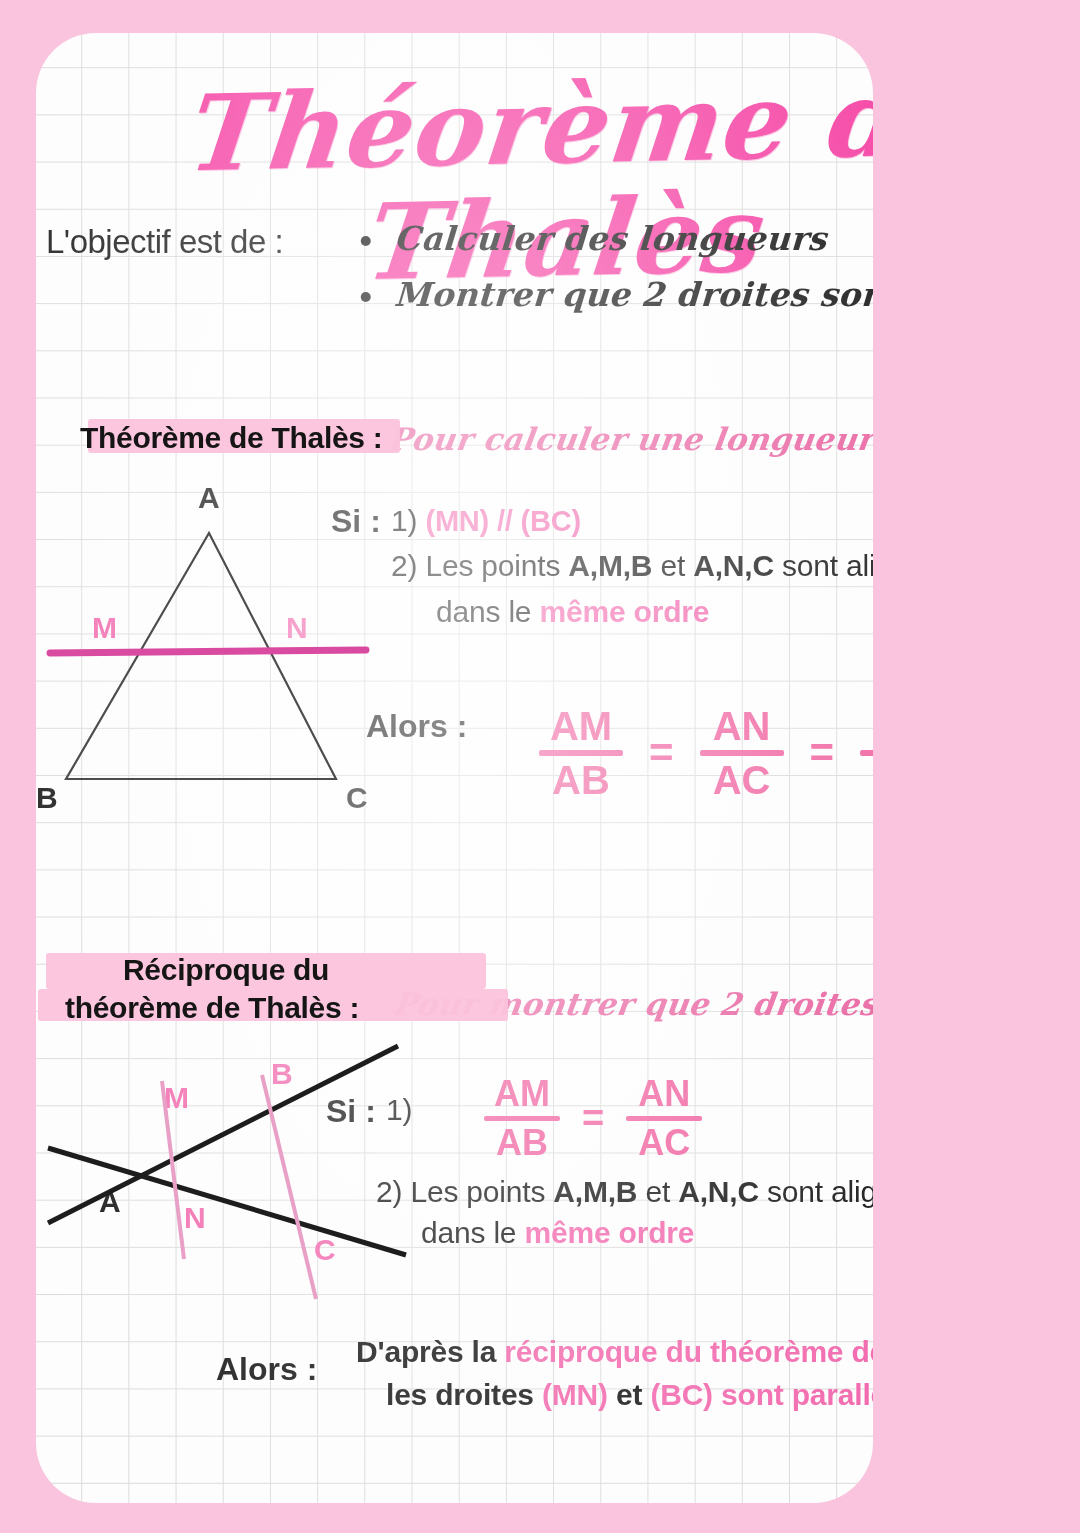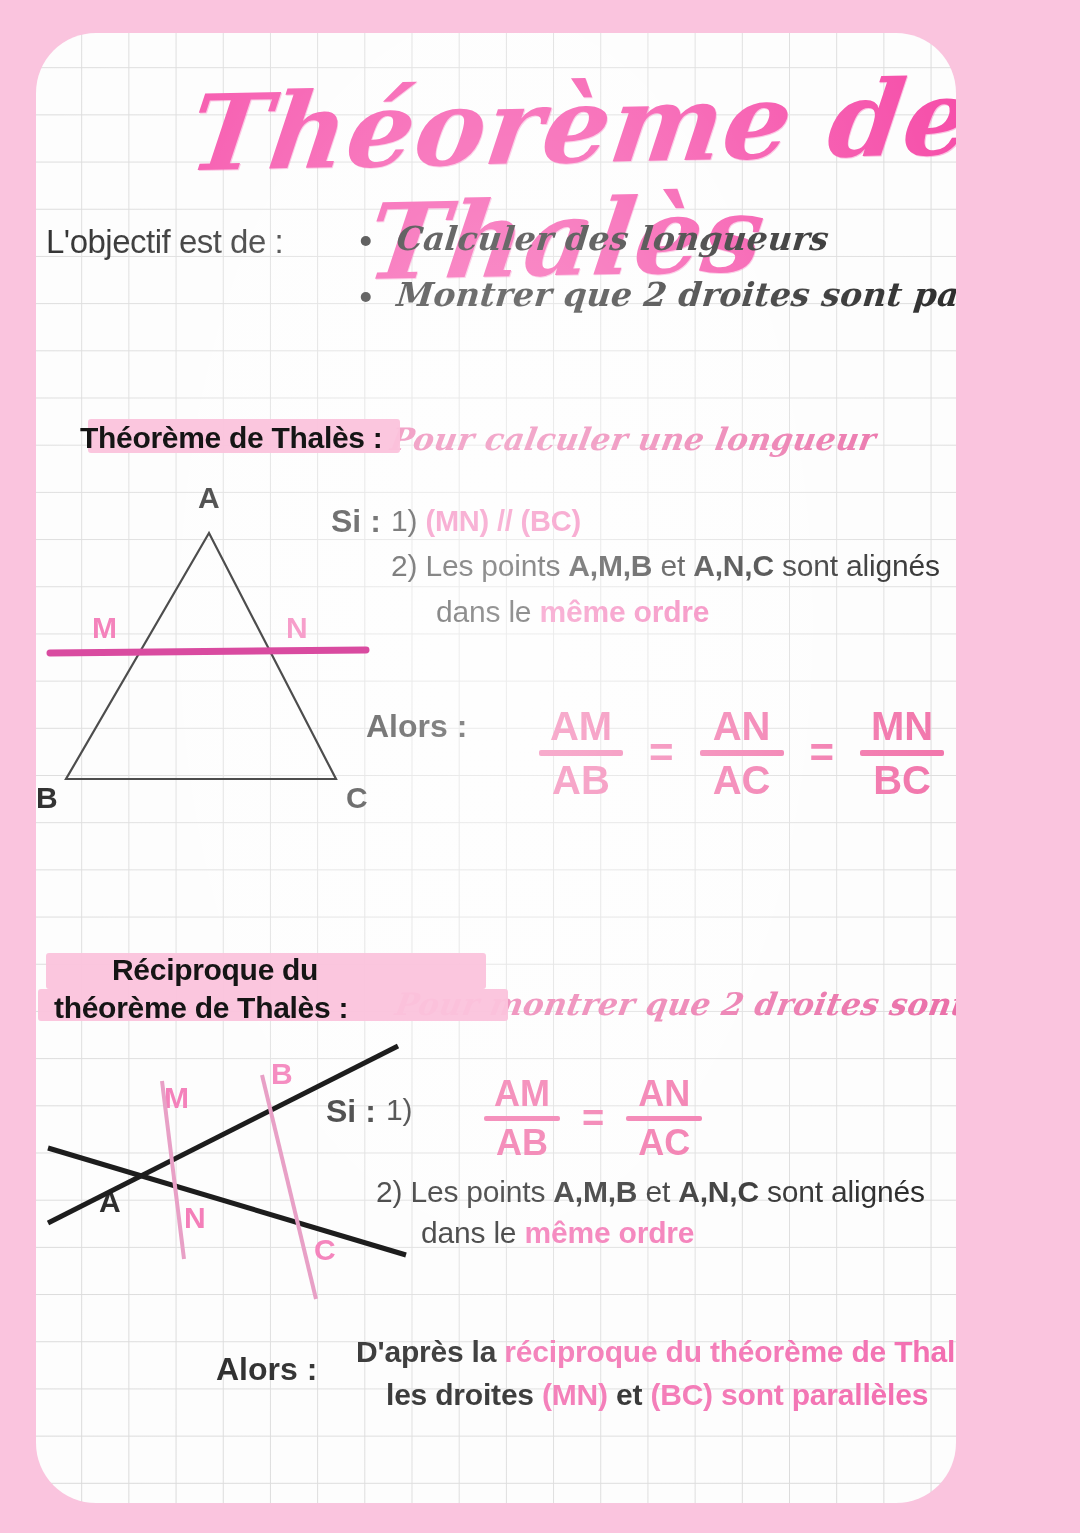--- a/index.html
+++ b/index.html
@@ -19,21 +19,21 @@
     position: absolute;
     left: 0; top: 0;
     width: 1080px;
     height: 1533px;
     background: #fac4de;
   }
   #paper {
     position: absolute;
     left: 36px;
     top: 33px;
-    width: 920px;
+    width: 837px;
     height: 1470px;
     background-color: #fdfdfd;
     border-radius: 60px;
     overflow: hidden;
     background-image:
       linear-gradient(to right, #d9d9d9 1px, transparent 1px),
       linear-gradient(to bottom, #d9d9d9 1px, transparent 1px);
     background-size: 47.2px 47.2px;
     background-position: -2px -13px;
   }
@@ -116,21 +116,21 @@
     font-size: 30px;
     font-weight: bold;
     color: #151515;
     letter-spacing: -0.3px;
     white-space: nowrap;
   }
 
   #sec1-heading { left: 44px; top: 388px; }
   #sec1-hl { left: 52px; top: 386px; width: 312px; height: 34px; }
 
-  #sec2-heading { left: 18px; top: 918px; line-height: 1.28; }
+  #sec2-heading { left: 29px; top: 918px; line-height: 1.28; }
   #sec2-hl-a { left: 10px; top: 920px; width: 440px; height: 36px; }
   #sec2-hl-b { left: 2px; top: 956px; width: 470px; height: 32px; }
   #sec2-heading .hl-text { display: block; }
   #sec2-l1 { padding-left: 58px; }
 
   
   .cursive {
     position: absolute;
     font-family: "DejaVu Serif", serif;
     font-style: italic;

